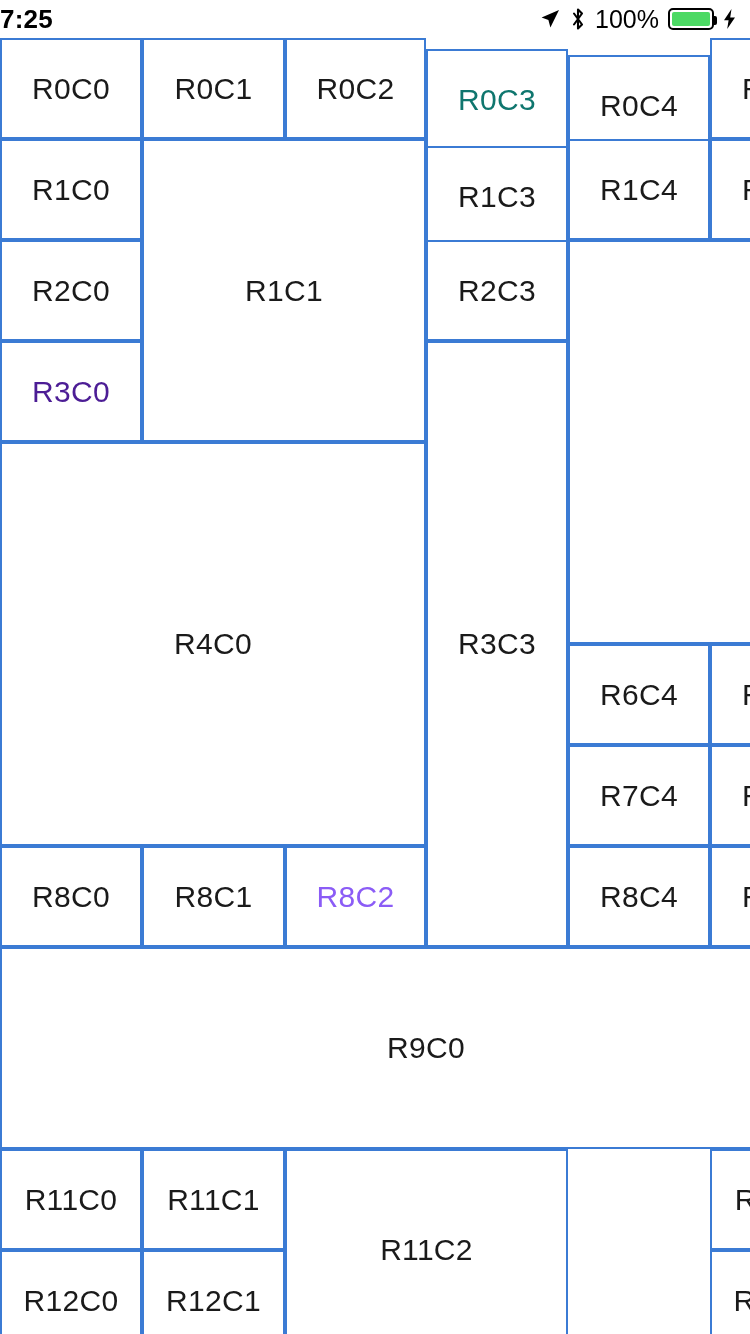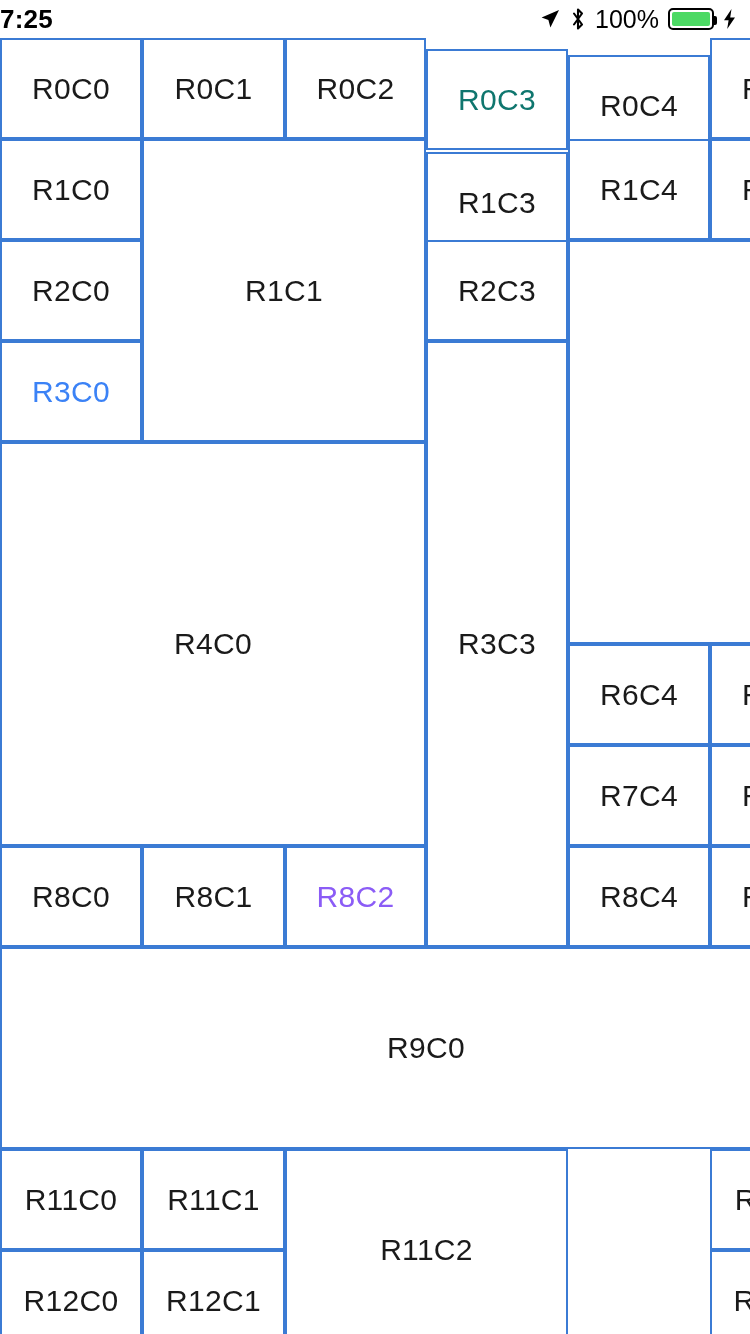--- a/index.html
+++ b/index.html
@@ -183,39 +183,39 @@
       </div>
       <div class="cell" style="left: 710px; top: 0px; width: 142px; height: 101px; border-color: rgb(59, 123, 212); color: rgb(26, 26, 26);">
         <span class="lbl">R0C5</span>
       </div>
       <div class="cell" style="left: 0px; top: 101px; width: 142px; height: 101px; border-color: rgb(59, 123, 212); color: rgb(26, 26, 26);">
         <span class="lbl">R1C0</span>
       </div>
       <div class="cell" style="left: 142px; top: 101px; width: 284px; height: 303px; border-color: rgb(59, 123, 212); color: rgb(26, 26, 26);">
         <span class="lbl">R1C1</span>
       </div>
-      <div class="cell" style="left: 426px; top: 114px; width: 142px; height: 101px; border-color: rgb(59, 123, 212); color: rgb(26, 26, 26);">
+      <div class="cell" style="left: 426px; top: 108px; width: 142px; height: 101px; border-color: rgb(59, 123, 212); color: rgb(26, 26, 26);">
         <span class="lbl">R1C3</span>
       </div>
       <div class="cell" style="left: 568px; top: 101px; width: 142px; height: 101px; border-color: rgb(59, 123, 212); color: rgb(26, 26, 26);">
         <span class="lbl">R1C4</span>
       </div>
       <div class="cell" style="left: 710px; top: 101px; width: 142px; height: 101px; border-color: rgb(59, 123, 212); color: rgb(26, 26, 26);">
         <span class="lbl">R1C5</span>
       </div>
       <div class="cell" style="left: 0px; top: 202px; width: 142px; height: 101px; border-color: rgb(59, 123, 212); color: rgb(26, 26, 26);">
         <span class="lbl">R2C0</span>
       </div>
       <div class="cell" style="left: 426px; top: 202px; width: 142px; height: 101px; border-color: rgb(59, 123, 212); color: rgb(26, 26, 26);">
         <span class="lbl">R2C3</span>
       </div>
       <div class="cell" style="left: 568px; top: 202px; width: 284px; height: 404px; border-color: rgb(59, 123, 212); color: rgb(26, 26, 26);">
         <span class="lbl"></span>
       </div>
-      <div class="cell" style="left: 0px; top: 303px; width: 142px; height: 101px; border-color: rgb(59, 123, 212); color: #3b82f6;">
+      <div class="cell" style="left: 0px; top: 303px; width: 142px; height: 101px; border-color: rgb(59, 123, 212); color: #4c1d95;">
         <span class="lbl">R3C0</span>
       </div>
       <div class="cell" style="left: 426px; top: 303px; width: 142px; height: 606px; border-color: rgb(59, 123, 212); color: rgb(26, 26, 26);">
         <span class="lbl">R3C3</span>
       </div>
       <div class="cell" style="left: 0px; top: 404px; width: 426px; height: 404px; border-color: rgb(59, 123, 212); color: rgb(26, 26, 26);">
         <span class="lbl">R4C0</span>
       </div>
       <div class="cell" style="left: 568px; top: 606px; width: 142px; height: 101px; border-color: rgb(59, 123, 212); color: rgb(26, 26, 26); text-align: right;">
         <span class="lbl">R6C4</span>

